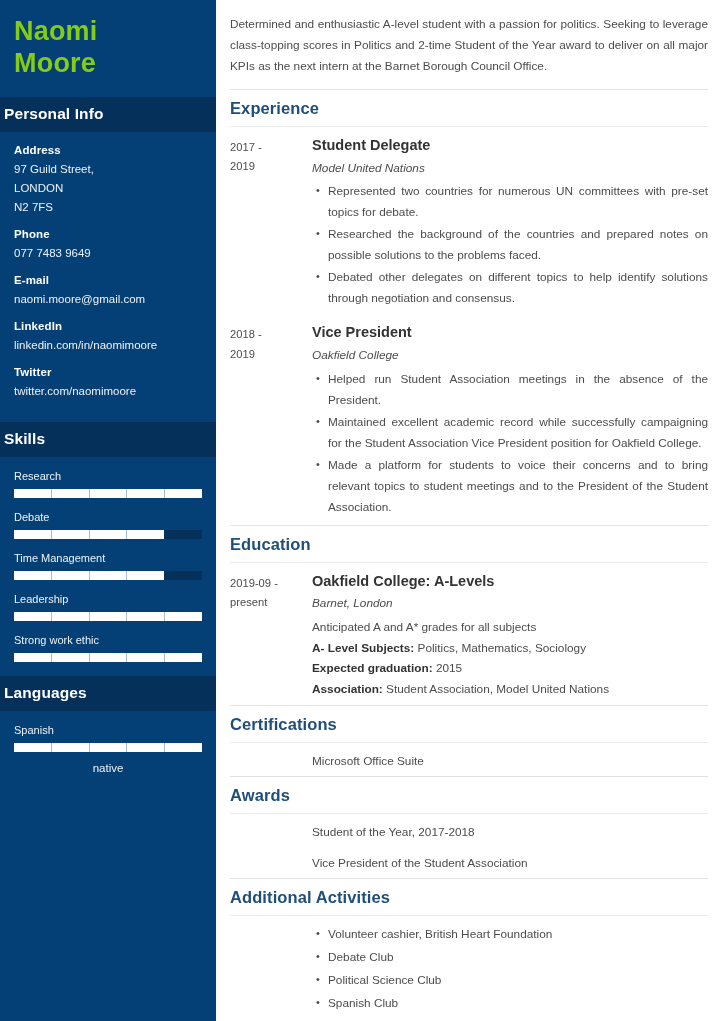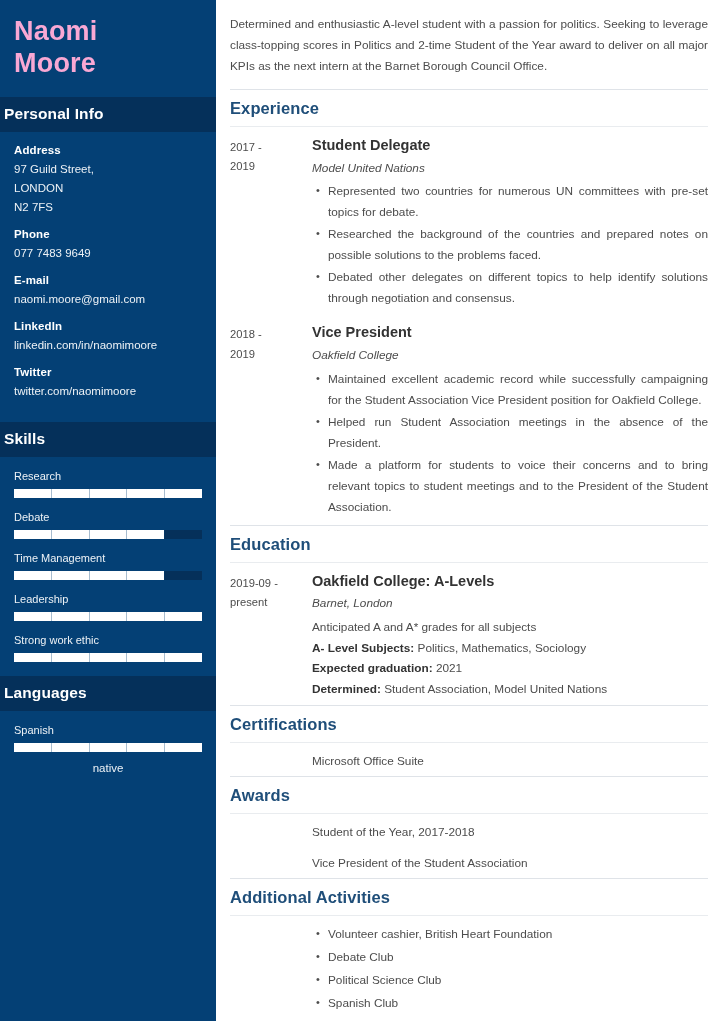--- a/index.html
+++ b/index.html
@@ -32,21 +32,21 @@
     overflow: hidden;
   }
   .name-block {
     padding: 16px 14px 18px 14px;
   }
   .name-line {
     font-size: 27px;
     font-weight: bold;
     line-height: 1.17;
     letter-spacing: 0.2px;
-    color: #f9a8d4;
+    color: #84cc16;
   }
   .side-section-head {
     background: #05305a;
     padding: 8px 14px 9px 4px;
     font-size: 15.5px;
     font-weight: bold;
     color: #ffffff;
     letter-spacing: 0.1px;
   }
   .side-body {
@@ -365,41 +365,41 @@
                 <li>Debated other delegates on different topics to help identify solutions through negotiation and consensus.</li>
               </ul>
             </div>
           </div>
           <div class="entry">
             <div class="entry-date">2018 -<br>2019</div>
             <div class="entry-body">
               <div class="entry-title">Vice President</div>
               <div class="entry-sub">Oakfield College</div>
               <ul class="bullets">
+                <li>Helped run Student Association meetings in the absence of the President.</li>
                 <li>Maintained excellent academic record while successfully campaigning for the Student Association Vice President position for Oakfield College.</li>
-                <li>Helped run Student Association meetings in the absence of the President.</li>
                 <li>Made a platform for students to voice their concerns and to bring relevant topics to student meetings and to the President of the Student Association.</li>
               </ul>
             </div>
           </div>
         </div>
     </section>
 
     <section class="section">
       <div class="section-title">Education</div>
       <div id="education-entries">
           <div class="entry">
             <div class="entry-date">2019-09 -<br>present</div>
             <div class="entry-body">
               <div class="entry-title">Oakfield College: A-Levels</div>
               <div class="entry-sub">Barnet, London</div>
               <div class="detail-line"><span>Anticipated A and A* grades for all subjects</span></div>
               <div class="detail-line"><b>A- Level Subjects:</b> <span>Politics, Mathematics, Sociology</span></div>
-              <div class="detail-line"><b>Expected graduation:</b> <span>2021</span></div>
-              <div class="detail-line"><b>Determined:</b> <span>Student Association, Model United Nations</span></div>
+              <div class="detail-line"><b>Expected graduation:</b> <span>2015</span></div>
+              <div class="detail-line"><b>Association:</b> <span>Student Association, Model United Nations</span></div>
             </div>
           </div>
         </div>
     </section>
 
     <section class="section">
       <div class="section-title">Certifications</div>
       <div class="plain-entry">
         <div class="entry-date"></div>
         <div class="plain-list" id="certifications-list">

